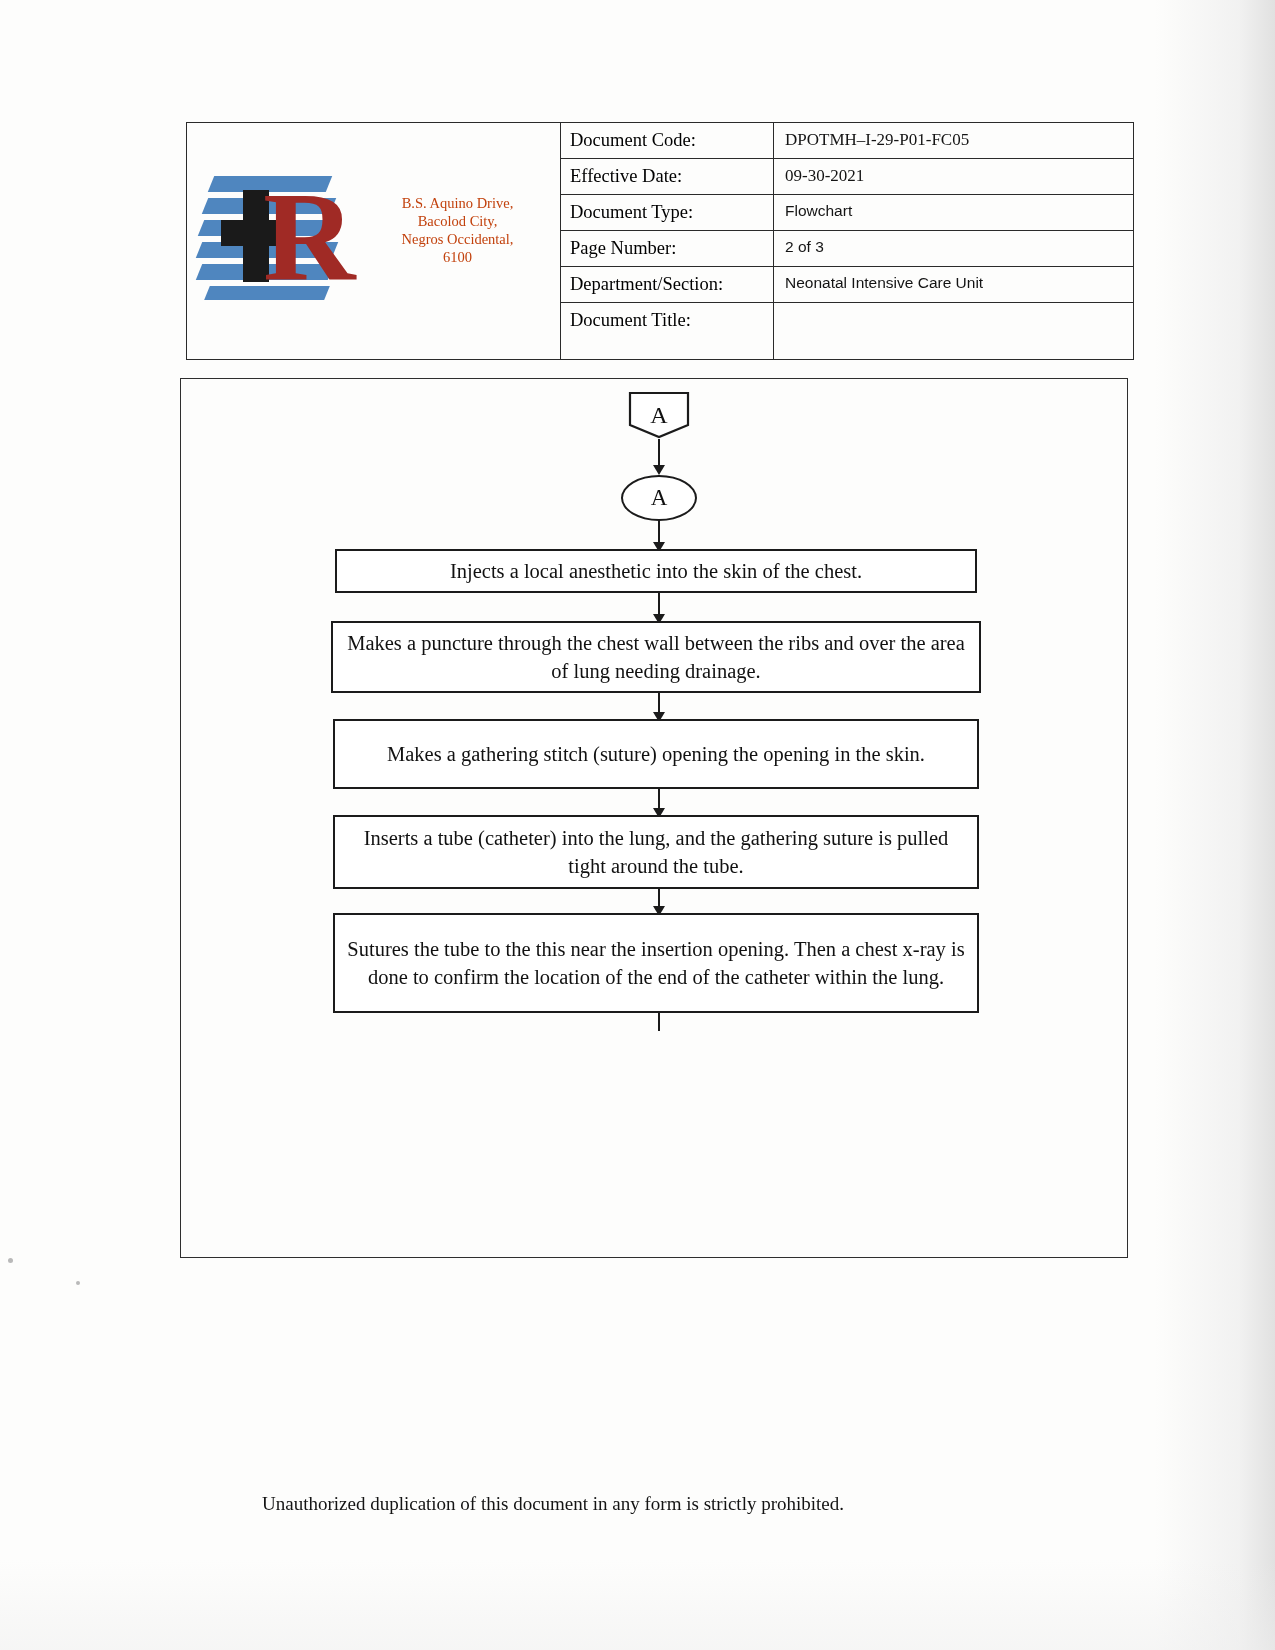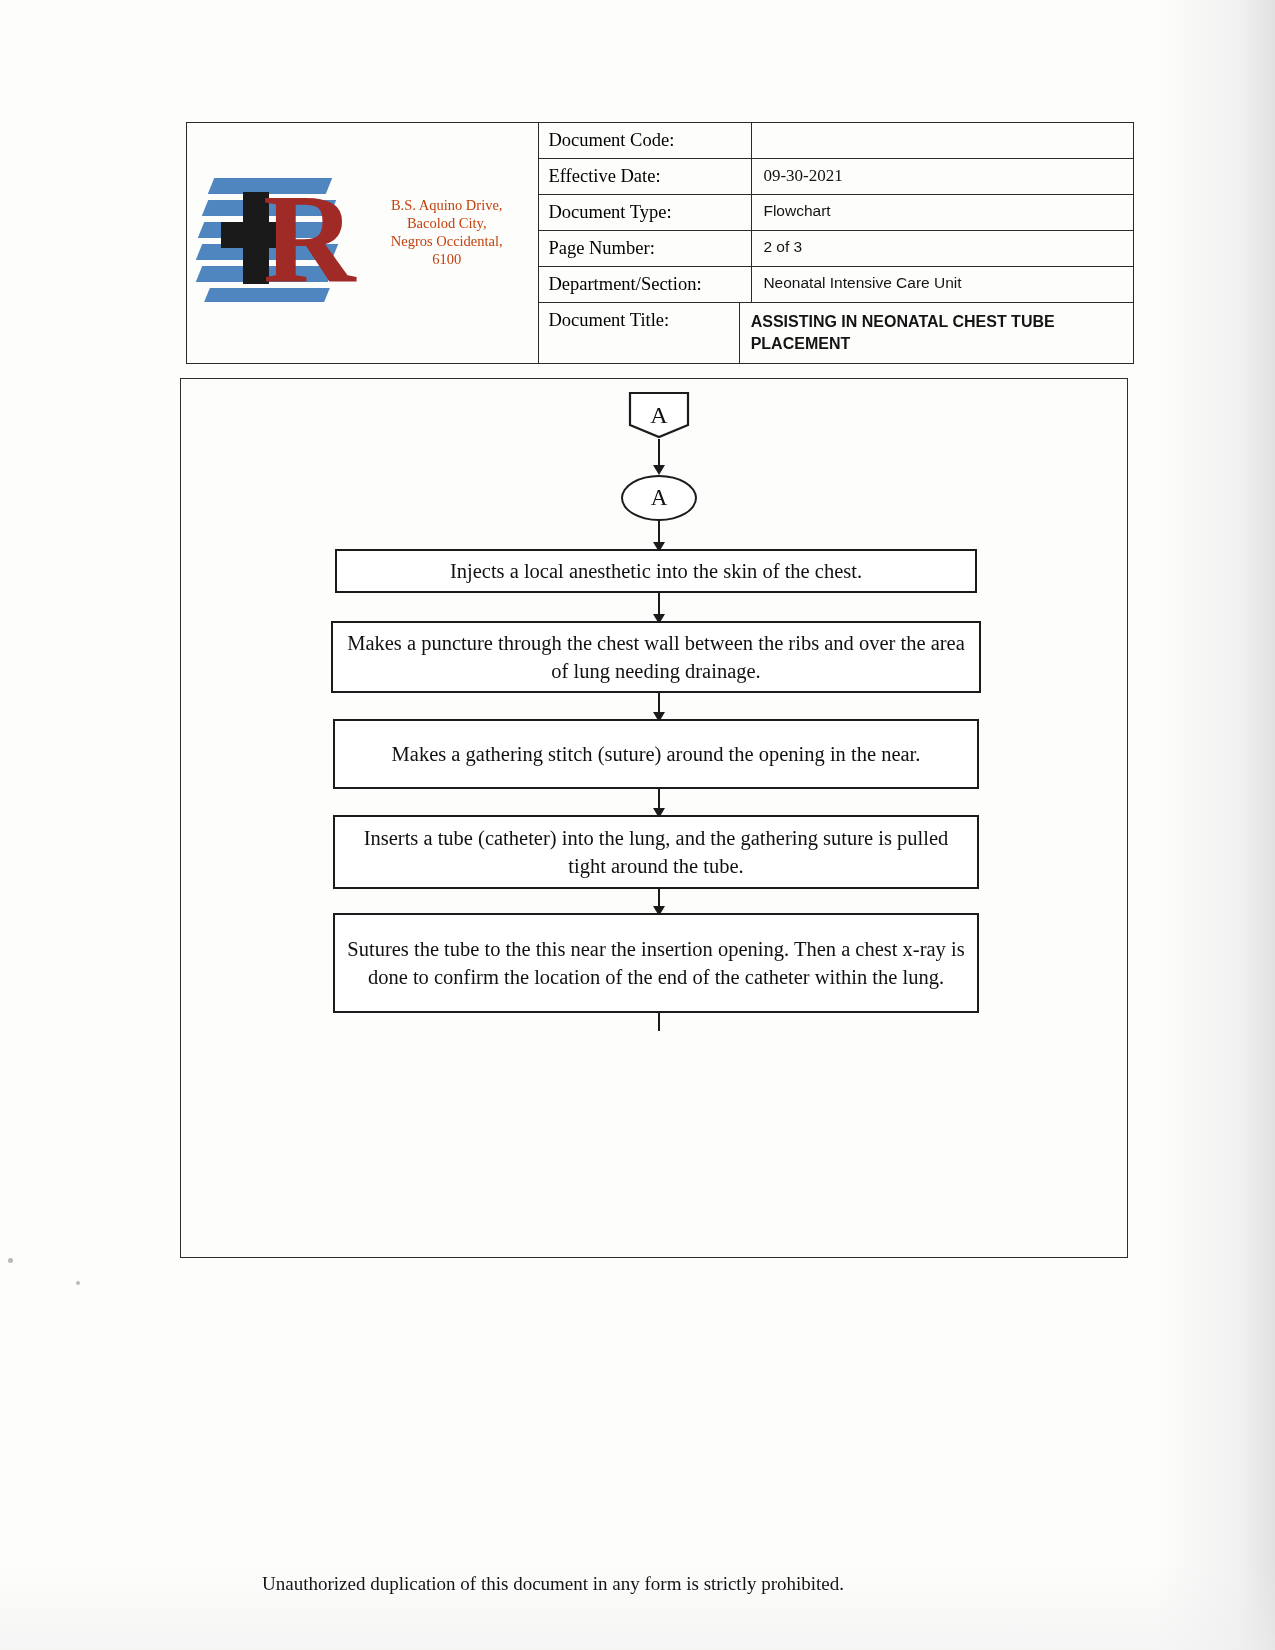--- a/index.html
+++ b/index.html
@@ -215,21 +215,21 @@
     position: absolute;
     width: 0; height: 0;
     border-left: 6px solid transparent;
     border-right: 6px solid transparent;
     border-top: 10px solid #1b1b1b;
   }
 
   .footer-note {
     position: absolute;
     left: 0;
-    top: 1573px;
+    top: 1493px;
     width: 1106px;
     text-align: center;
     font-family: "Liberation Serif", serif;
     font-size: 19px;
     color: #141414;
   }
 </style>
 </head>
 <body>
 
@@ -258,40 +258,40 @@
         <div>B.S. Aquino Drive,</div>
         <div>Bacolod City,</div>
         <div>Negros Occidental,</div>
         <div>6100</div>
       </div>
     </div>
 
     <div class="meta-cell">
       <div class="meta-row">
         <div class="meta-label">Document Code:</div>
+        <div class="meta-value">DPOTMH–I-29-P01-FC05</div>
       </div>
       <div class="meta-row">
         <div class="meta-label">Effective Date:</div>
         <div class="meta-value">09-30-2021</div>
       </div>
       <div class="meta-row">
         <div class="meta-label">Document Type:</div>
         <div class="meta-value sans">Flowchart</div>
       </div>
       <div class="meta-row">
         <div class="meta-label">Page Number:</div>
         <div class="meta-value sans">2 of 3</div>
       </div>
       <div class="meta-row">
         <div class="meta-label">Department/Section:</div>
         <div class="meta-value sans">Neonatal Intensive Care Unit</div>
       </div>
       <div class="meta-row title-row">
         <div class="meta-label">Document Title:</div>
-        <div class="meta-value bold-title">ASSISTING IN NEONATAL CHEST TUBE PLACEMENT</div>
       </div>
     </div>
   </div>
 
 
   <div class="chart-frame">
 
     <div class="node pentagon" style="left:447px; top:12px;">
       <svg width="62" height="48" viewBox="0 0 62 48">
         <polygon points="2,2 60,2 60,34 31,46 2,34" fill="#ffffff" stroke="#1b1b1b" stroke-width="2.2"></polygon>
@@ -317,21 +317,21 @@
     <div class="arrowhead" style="left:472px; top:235px;"></div>
 
     <div class="node" style="left:150px; top:242px; width:650px; height:72px;">
       <span>Makes a puncture through the chest wall between the ribs and over the area of lung needing drainage.</span>
     </div>
 
     <div class="connector" style="left:477px; top:314px; height:26px;"></div>
     <div class="arrowhead" style="left:472px; top:333px;"></div>
 
     <div class="node" style="left:152px; top:340px; width:646px; height:70px;">
-      <span>Makes a gathering stitch (suture) around the opening in the near.</span>
+      <span>Makes a gathering stitch (suture) opening the opening in the skin.</span>
     </div>
 
     <div class="connector" style="left:477px; top:410px; height:26px;"></div>
     <div class="arrowhead" style="left:472px; top:429px;"></div>
 
     <div class="node" style="left:152px; top:436px; width:646px; height:74px;">
       <span>Inserts a tube (catheter) into the lung, and the gathering suture is pulled tight around the tube.</span>
     </div>
 
     <div class="connector" style="left:477px; top:510px; height:24px;"></div>

